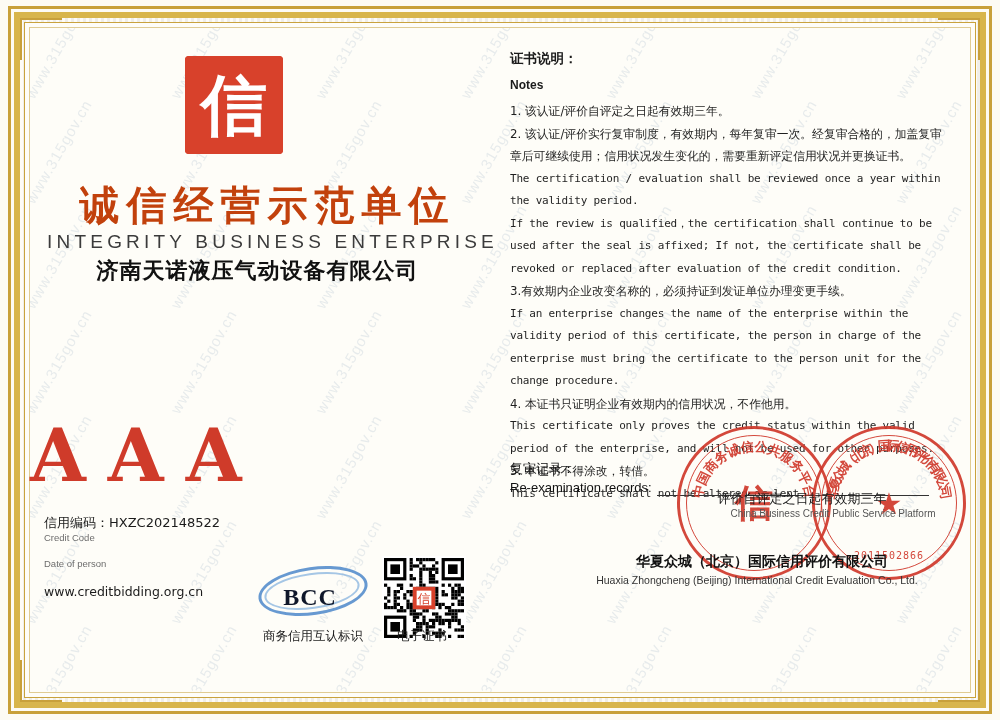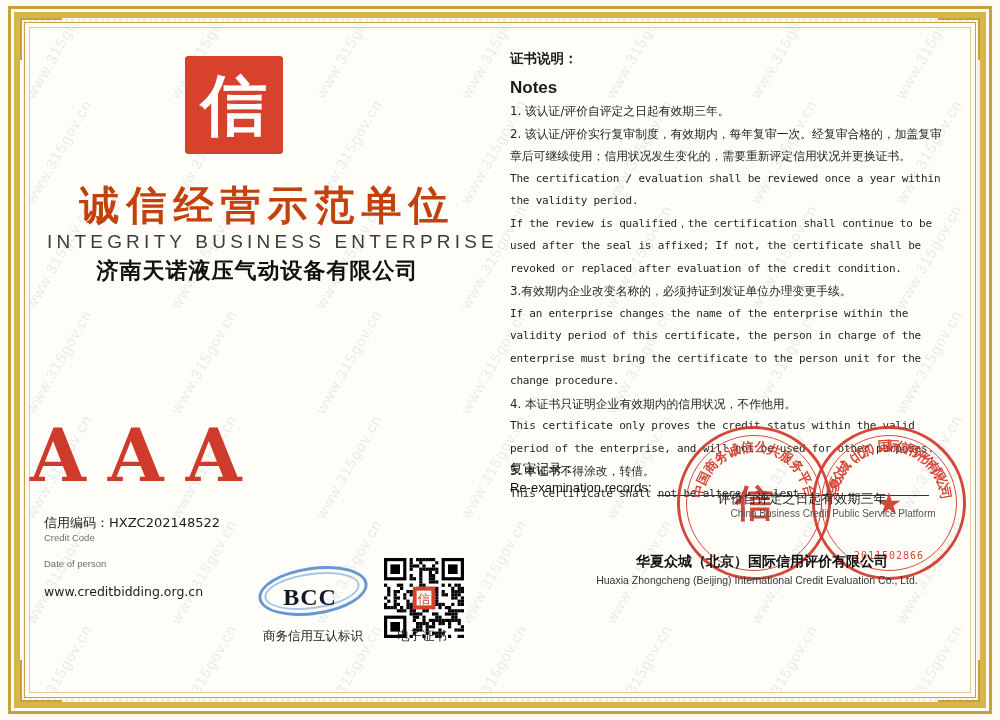--- a/index.html
+++ b/index.html
@@ -265,21 +265,21 @@
   }
 
   
   .notes-title-cn {
     position: absolute; left: 8px; top: 22px;
     font-size: 13.5px; color: #1b1b1b; font-weight: bold;
     font-family: "DejaVu Sans", sans-serif;
   }
   .notes-title-en {
     position: absolute; left: 8px; top: 50px;
-    font-size: 17px; color: #1b1b1b; font-weight: bold;
+    font-size: 12px; color: #1b1b1b; font-weight: bold;
     font-family: "Liberation Sans", sans-serif;
   }
   .notes-body {
     position: absolute; left: 8px; top: 72px; width: 436px;
     font-size: 11.6px;
     line-height: 22.5px;
     color: #1f1f1f;
     font-family: "DejaVu Sans", sans-serif;
   }
   .notes-body .en {

